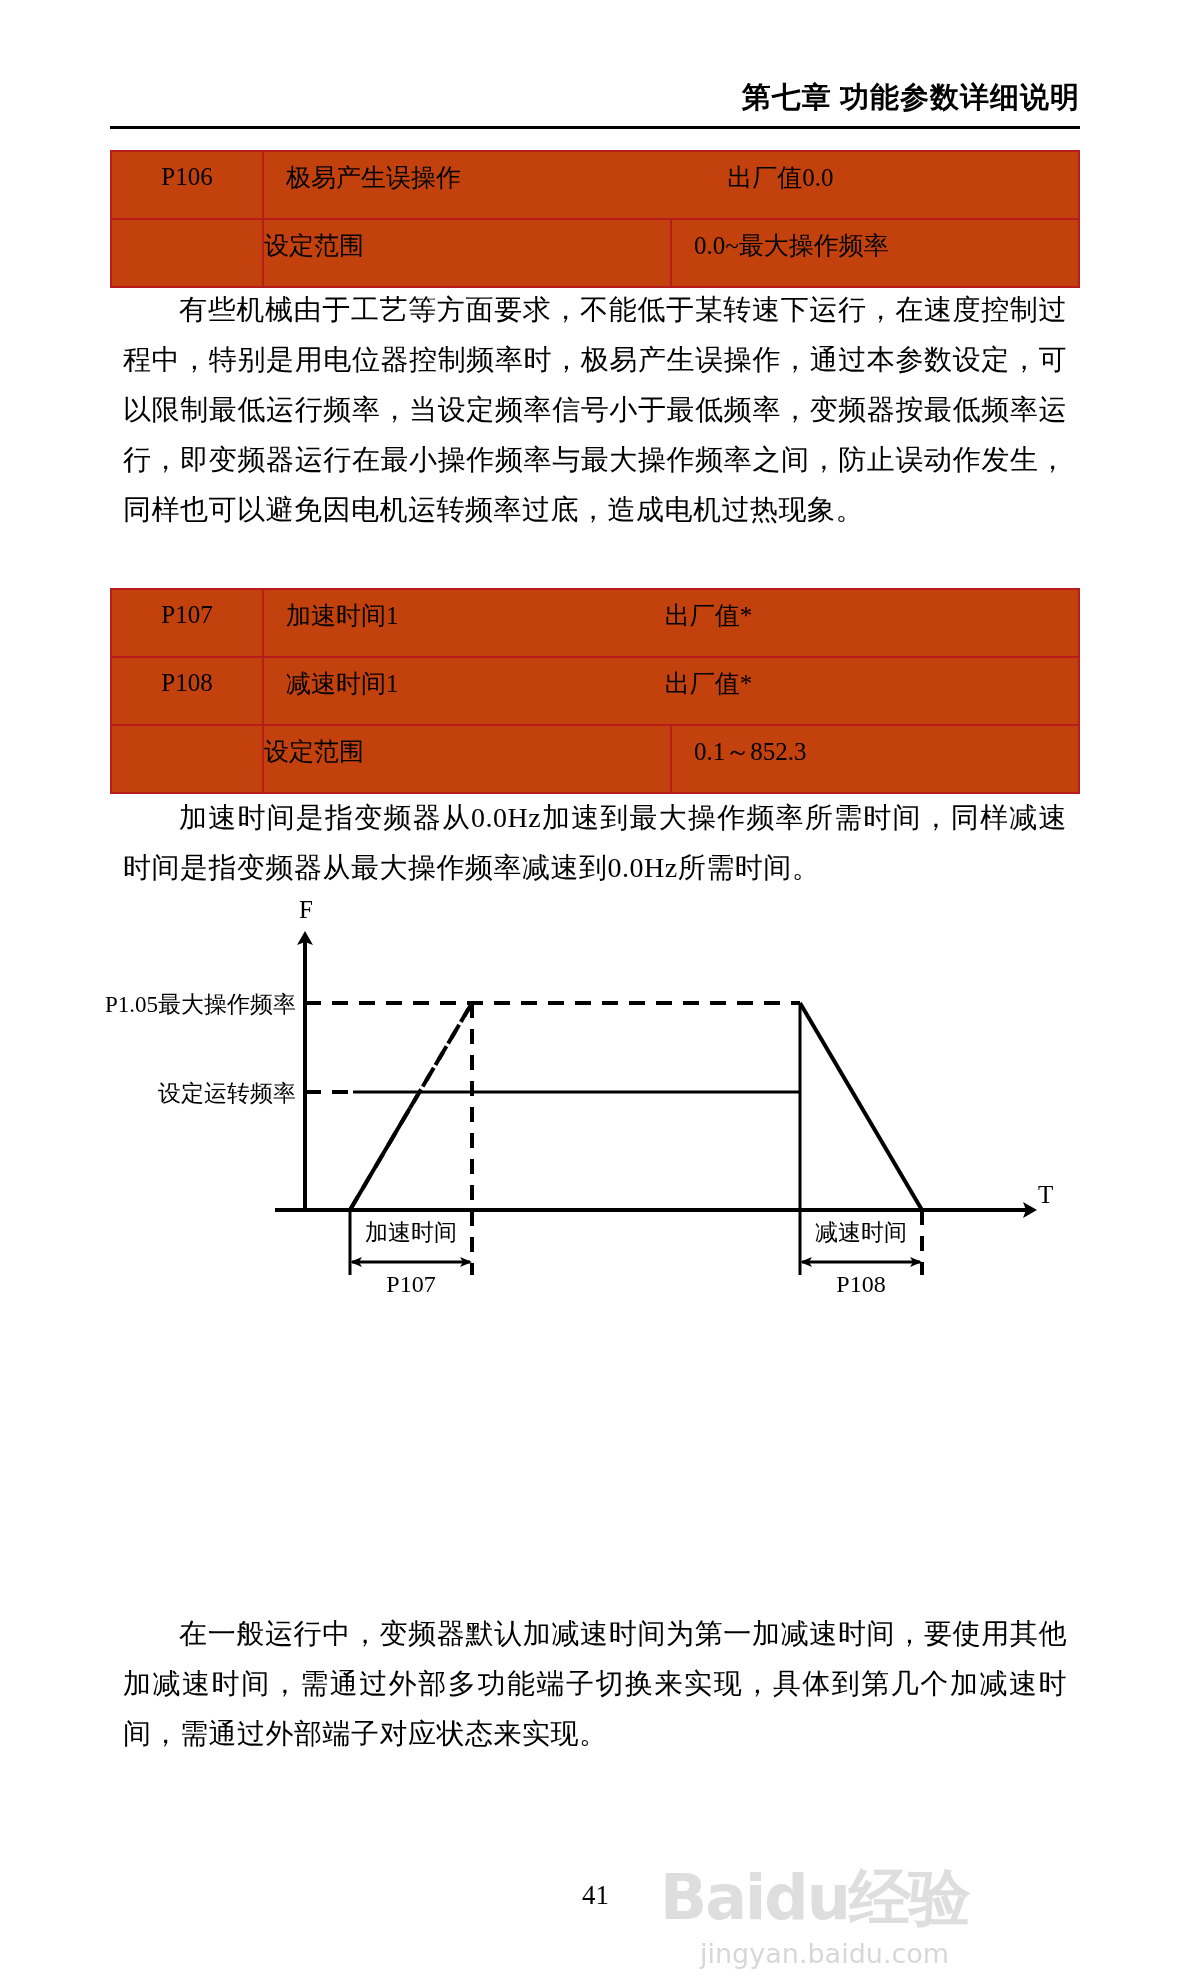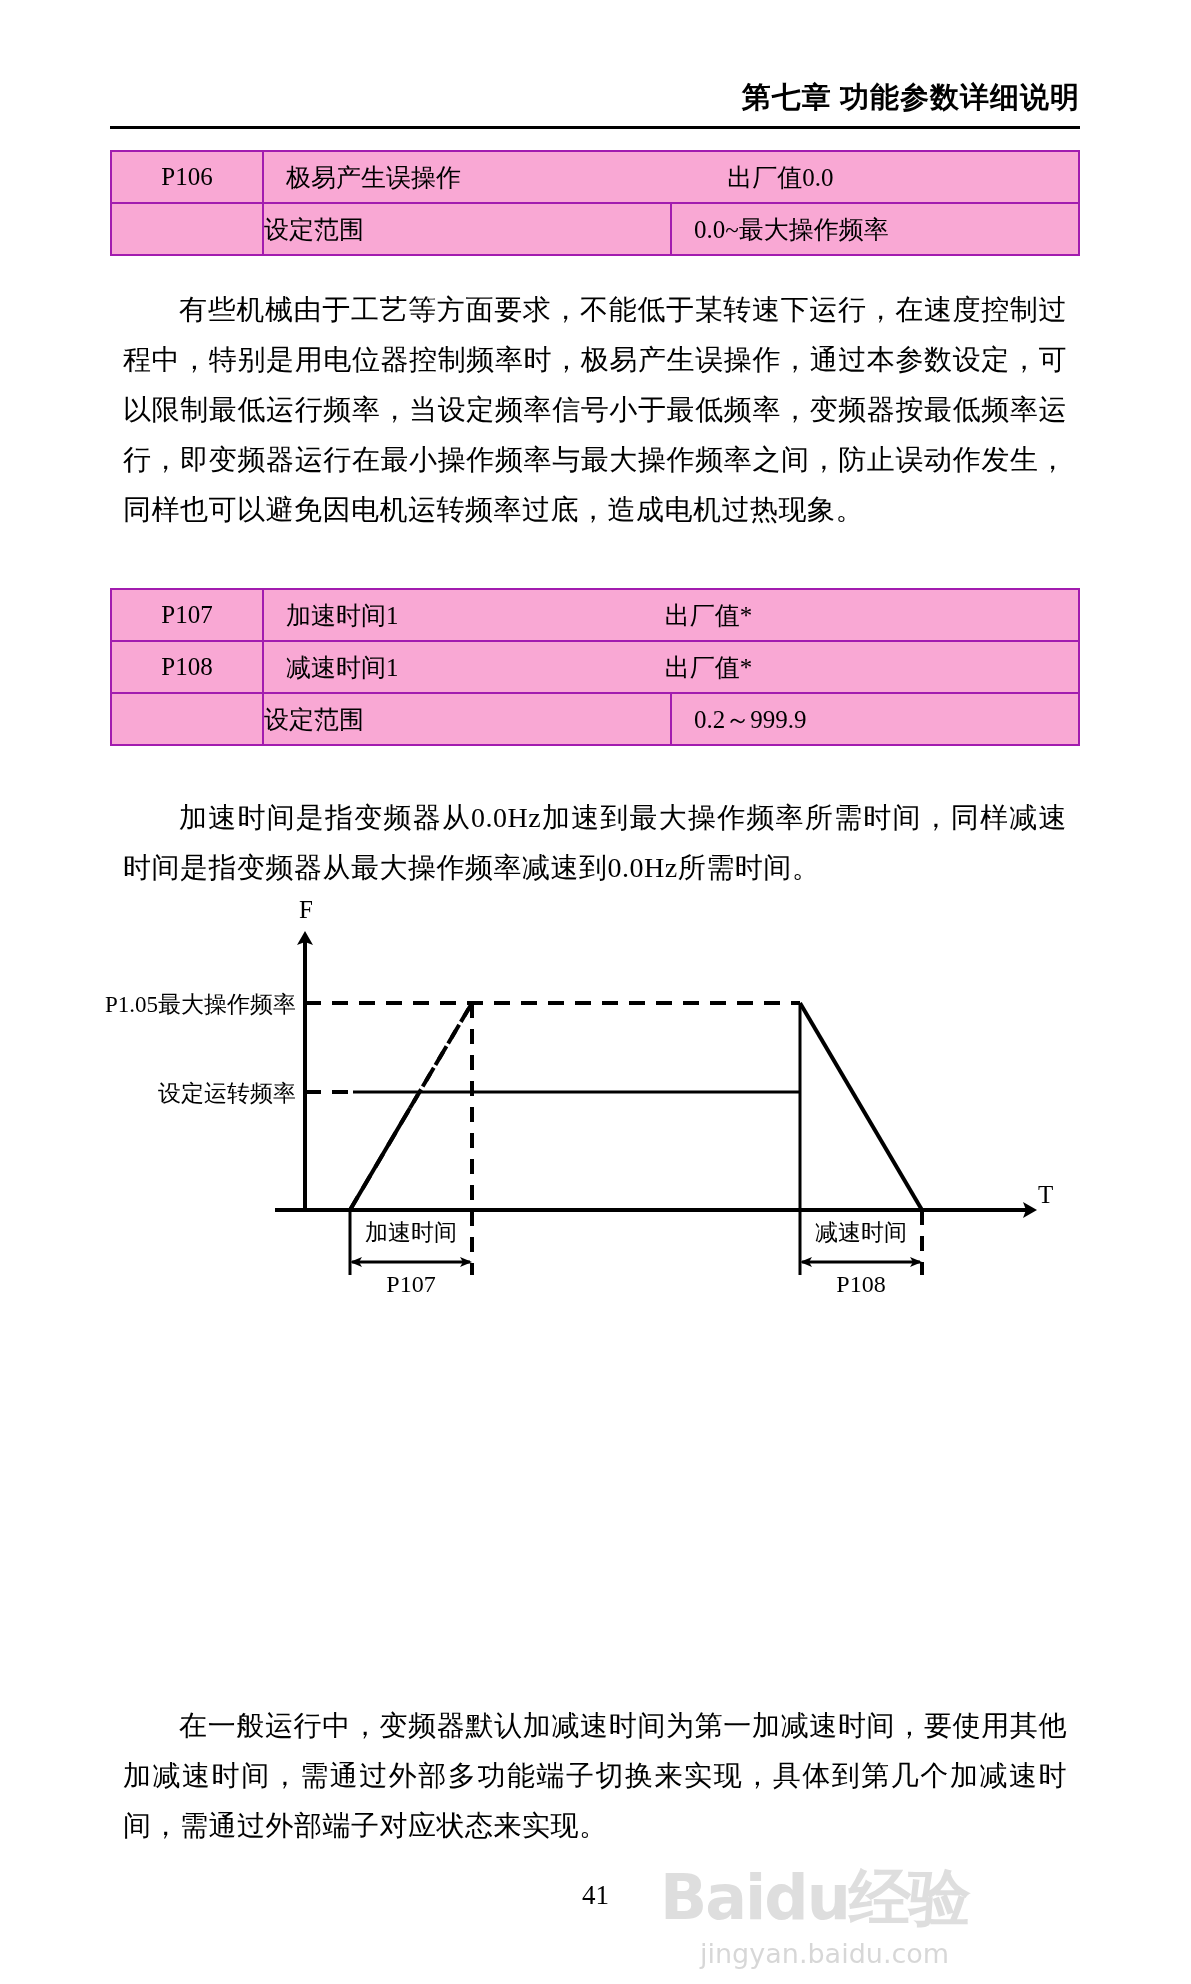--- a/index.html
+++ b/index.html
@@ -51,26 +51,26 @@
   }
 
   
   .param-table {
     position: absolute;
     border-collapse: collapse;
     table-layout: fixed;
     background: #efefef;
   }
   .param-table td {
-    border: 2px solid #a21caf;
+    border: 2px solid #b91c1c;
     font-size: 25px;
     height: 50px;
-    padding: 0 0 0 0;
+    padding: 0 0 16px 0;
     vertical-align: middle;
-    background: #f9a8d4;
+    background: #c2410c;
   }
   .c-code {
     width: 150px;
     text-align: center;
   }
   .c-name-center {
     width: 210px;
     text-align: left;
   }
   .c-rest {
@@ -114,21 +114,21 @@
     top: 272px;
     width: 970px;
   }
   #par-p107 {
     left: 110px;
     top: 780px;
     width: 970px;
   }
   #par-final {
     left: 110px;
-    top: 1688px;
+    top: 1596px;
     width: 970px;
   }
 
   
   #diagram {
     position: absolute;
     left: 100px;
     top: 890px;
     width: 990px;
     height: 420px;
@@ -218,21 +218,21 @@
       <tr>
         <td class="c-code">P108</td>
         <td class="c-rest" colspan="2">
           <span>减速时间1</span>
           <span class="factory">出厂值*</span>
         </td>
       </tr>
       <tr>
         <td class="c-code empty-cell"></td>
         <td class="c-name-center">设定范围</td>
-        <td class="c-rest-wide">0.2～999.9</td>
+        <td class="c-rest-wide">0.1～852.3</td>
       </tr>
     </tbody>
   </table>
 
   <div class="body-par" id="par-p107">
     <p>加速时间是指变频器从0.0Hz加速到最大操作频率所需时间，同样减速时间是指变频器从最大操作频率减速到0.0Hz所需时间。</p>
   </div>
 
   <svg id="diagram" viewBox="0 0 990 420">
     <defs>

